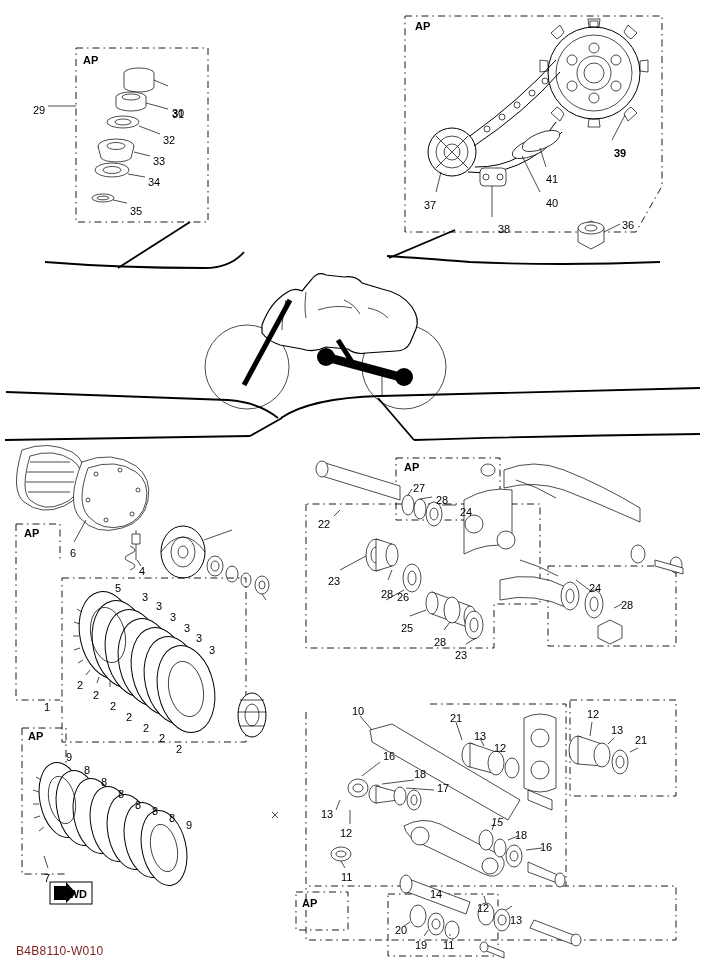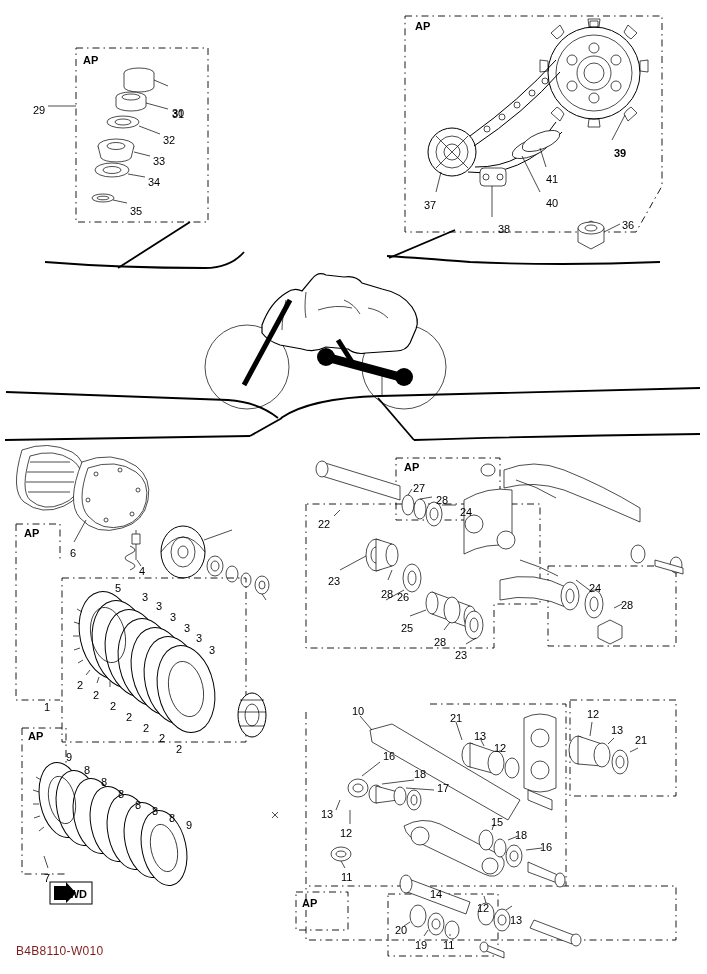--- a/index.html
+++ b/index.html
@@ -618,21 +618,21 @@
       <div class="lbl" style="left: 494px; top: 743px;">12</div>
       <div class="lbl" style="left: 587px; top: 709px;">12</div>
       <div class="lbl" style="left: 611px; top: 725px;">13</div>
       <div class="lbl" style="left: 635px; top: 735px;">21</div>
       <div class="lbl" style="left: 383px; top: 751px;">16</div>
       <div class="lbl" style="left: 414px; top: 769px;">18</div>
       <div class="lbl" style="left: 437px; top: 783px;">17</div>
       <div class="lbl" style="left: 321px; top: 809px;">13</div>
       <div class="lbl" style="left: 340px; top: 828px;">12</div>
       <div class="lbl" style="left: 341px; top: 872px;">11</div>
-      <div class="lbl" style="left: 491px; top: 817px;">15</div>
+      <div class="lbl" style="left: 491px; top: 817px; font-style: italic;">15</div>
       <div class="lbl" style="left: 515px; top: 830px;">18</div>
       <div class="lbl" style="left: 540px; top: 842px;">16</div>
       <div class="lbl" style="left: 430px; top: 889px;">14</div>
       <div class="lbl" style="left: 477px; top: 903px;">12</div>
       <div class="lbl" style="left: 510px; top: 915px;">13</div>
       <div class="lbl" style="left: 395px; top: 925px;">20</div>
       <div class="lbl" style="left: 415px; top: 940px; text-align: center;">19</div>
       <div class="lbl" style="left: 443px; top: 940px;">11</div>
     </div>
 

